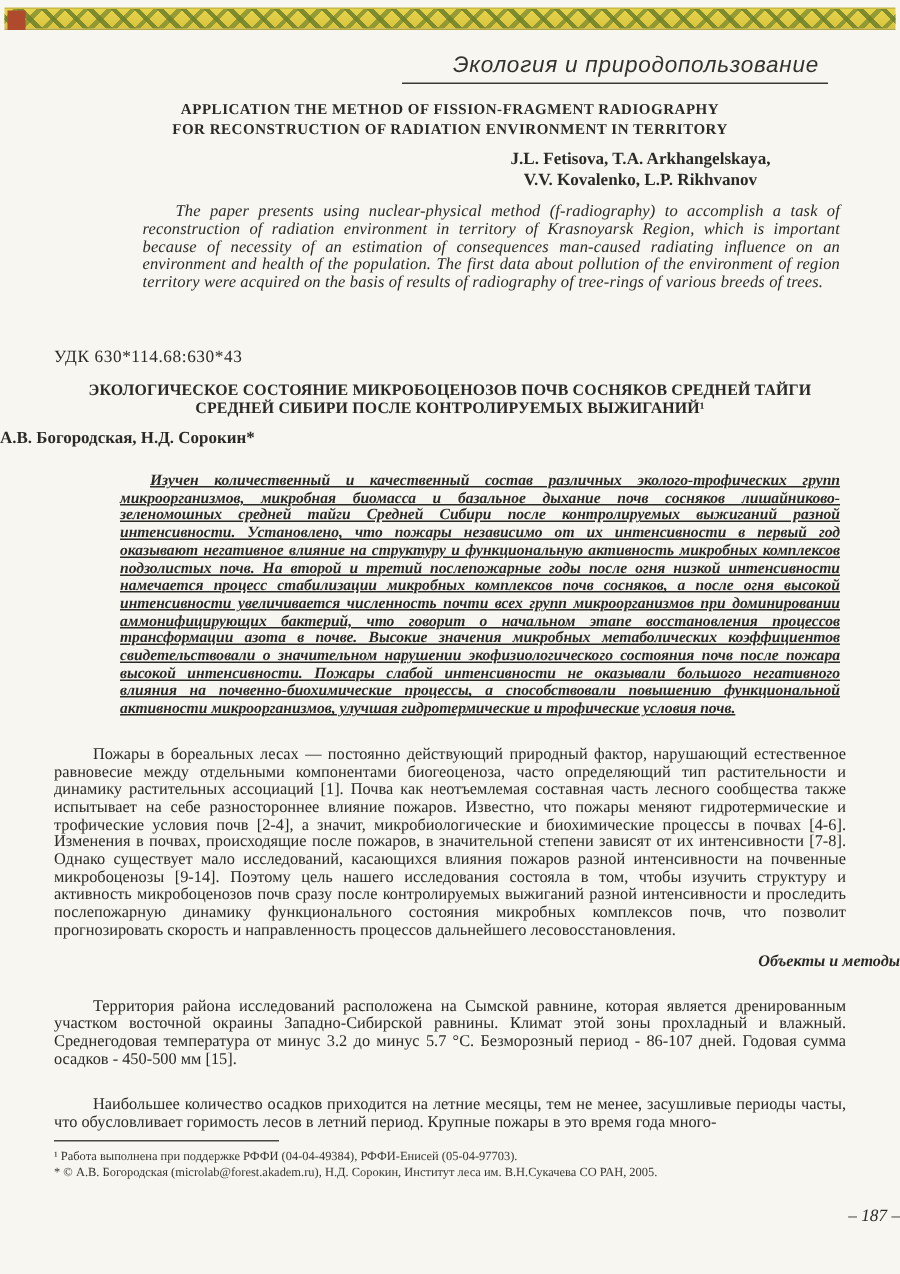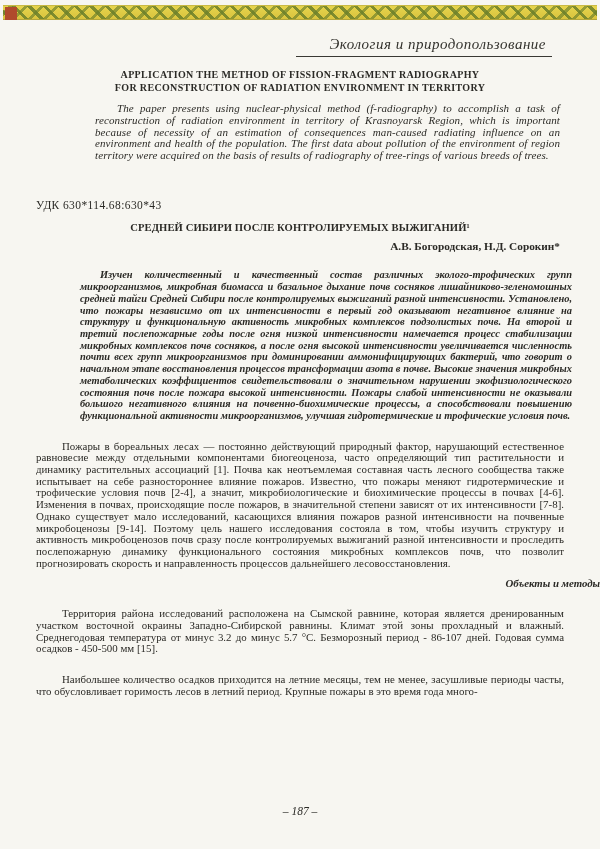--- a/index.html
+++ b/index.html
@@ -35,21 +35,21 @@
   }
   .journal-header-wrap { text-align:right; margin:15px 48px 0 0; }
   .journal-header {
     display:inline-block;
     font-style:italic;
     font-size:15px;
     letter-spacing:.5px;
     color:#33322d;
     border-bottom:1.6px solid #3a3934;
     padding:0 6px 3px 34px;
-    font-family:Liberation Serif, serif;
+    font-family:Liberation Sans, sans-serif;
   }
   .en-title {
     margin-top:12px;
     text-align:center;
     font-weight:bold;
     font-size:10px;
     line-height:12.5px;
     letter-spacing:.35px;
   }
   .en-authors {
@@ -77,33 +77,33 @@
   .ru-title {
     margin-top:11px;
     text-align:center;
     font-weight:bold;
     font-size:10.6px;
     line-height:12.5px;
     letter-spacing:.1px;
   }
   .ru-authors {
     margin:6px 40px 16px 0;
-    text-align:right;
     font-weight:bold;
     font-size:11.3px;
     line-height:13px;
   }
   .ru-abstract {
-    margin:8px 28px 0 80px;
+    margin:8px 40px 0 80px;
     font-weight:bold;
     font-style:italic;
     font-size:10.4px;
     line-height:11.7px;
     text-align:justify;
     text-indent:20px;
+    text-decoration:underline;
   }
   .body-par {
     margin:19px 36px 0 36px;
     font-size:10.9px;
     line-height:11.7px;
     text-align:justify;
     text-indent:26px;
   }
   .section-heading {
     margin-top:8px;
@@ -120,58 +120,68 @@
     color:#35342f;
   }
   .footnote-rule {
     width:150px;
     border-top:1px solid #4a4944;
     margin-bottom:4px;
   }
   .page-number {
     position:absolute;
     left:0; right:0; top:805px;
-    text-align:center;
+    text-align:right;
     font-style:italic;
     font-size:11.5px;
   }
 </style>
 </head>
 <body>
 
 <div class="page">
 
   <div class="ornament"></div>
 
   <div class="journal-header-wrap">
     <span class="journal-header">Экология и природопользование</span>
   </div>
 
   <div class="en-title">
     <div>APPLICATION THE METHOD OF FISSION-FRAGMENT RADIOGRAPHY</div>
     <div>FOR RECONSTRUCTION OF RADIATION ENVIRONMENT IN TERRITORY</div>
   </div>
 
+  <div class="en-authors">
+    <div>J.L. Fetisova, T.A. Arkhangelskaya,</div>
+    <div>V.V. Kovalenko, L.P. Rikhvanov</div>
+  </div>
 
   <div class="en-abstract">The paper presents using nuclear-physical method (f-radiography) to accomplish a task of reconstruction of radiation environment in territory of Krasnoyarsk Region, which is important because of necessity of an estimation of consequences man-caused radiating influence on an environment and health of the population. The first data about pollution of the environment of region territory were acquired on the basis of results of radiography of tree-rings of various breeds of trees.</div>
 
   <div class="udk">УДК 630*114.68:630*43</div>
 
   <div class="ru-title">
+    <div>ЭКОЛОГИЧЕСКОЕ СОСТОЯНИЕ МИКРОБОЦЕНОЗОВ ПОЧВ СОСНЯКОВ СРЕДНЕЙ ТАЙГИ</div>
     <div>СРЕДНЕЙ СИБИРИ ПОСЛЕ КОНТРОЛИРУЕМЫХ ВЫЖИГАНИЙ¹</div>
   </div>
 
   <div class="ru-authors">А.В. Богородская, Н.Д. Сорокин*</div>
 
   <div class="ru-abstract">Изучен количественный и качественный состав различных эколого-трофических групп микроорганизмов, микробная биомасса и базальное дыхание почв сосняков лишайниково-зеленомошных средней тайги Средней Сибири после контролируемых выжиганий разной интенсивности. Установлено, что пожары независимо от их интенсивности в первый год оказывают негативное влияние на структуру и функциональную активность микробных комплексов подзолистых почв. На второй и третий послепожарные годы после огня низкой интенсивности намечается процесс стабилизации микробных комплексов почв сосняков, а после огня высокой интенсивности увеличивается численность почти всех групп микроорганизмов при доминировании аммонифицирующих бактерий, что говорит о начальном этапе восстановления процессов трансформации азота в почве. Высокие значения микробных метаболических коэффициентов свидетельствовали о значительном нарушении экофизиологического состояния почв после пожара высокой интенсивности. Пожары слабой интенсивности не оказывали большого негативного влияния на почвенно-биохимические процессы, а способствовали повышению функциональной активности микроорганизмов, улучшая гидротермические и трофические условия почв.</div>
 
   <div class="body-par">Пожары в бореальных лесах — постоянно действующий природный фактор, нарушающий естественное равновесие между отдельными компонентами биогеоценоза, часто определяющий тип растительности и динамику растительных ассоциаций [1]. Почва как неотъемлемая составная часть лесного сообщества также испытывает на себе разностороннее влияние пожаров. Известно, что пожары меняют гидротермические и трофические условия почв [2-4], а значит, микробиологические и биохимические процессы в почвах [4-6]. Изменения в почвах, происходящие после пожаров, в значительной степени зависят от их интенсивности [7-8]. Однако существует мало исследований, касающихся влияния пожаров разной интенсивности на почвенные микробоценозы [9-14]. Поэтому цель нашего исследования состояла в том, чтобы изучить структуру и активность микробоценозов почв сразу после контролируемых выжиганий разной интенсивности и проследить послепожарную динамику функционального состояния микробных комплексов почв, что позволит прогнозировать скорость и направленность процессов дальнейшего лесовосстановления.</div>
 
   <div class="section-heading">Объекты и методы</div>
 
   <div class="body-par">Территория района исследований расположена на Сымской равнине, которая является дренированным участком восточной окраины Западно-Сибирской равнины. Климат этой зоны прохладный и влажный. Среднегодовая температура от минус 3.2 до минус 5.7 °С. Безморозный период - 86-107 дней. Годовая сумма осадков - 450-500 мм [15].</div>
 
   <div class="body-par">Наибольшее количество осадков приходится на летние месяцы, тем не менее, засушливые периоды часты, что обусловливает горимость лесов в летний период. Крупные пожары в это время года много-</div>
 
+  <div class="footnotes">
+    <div class="footnote-rule"></div>
+    <div>¹ Работа выполнена при поддержке РФФИ (04-04-49384), РФФИ-Енисей (05-04-97703).</div>
+    <div>* © А.В. Богородская (microlab@forest.akadem.ru), Н.Д. Сорокин, Институт леса им. В.Н.Сукачева СО РАН, 2005.</div>
+  </div>
 
   <div class="page-number">– 187 –</div>
 
 </div>
 
 </body></html>

